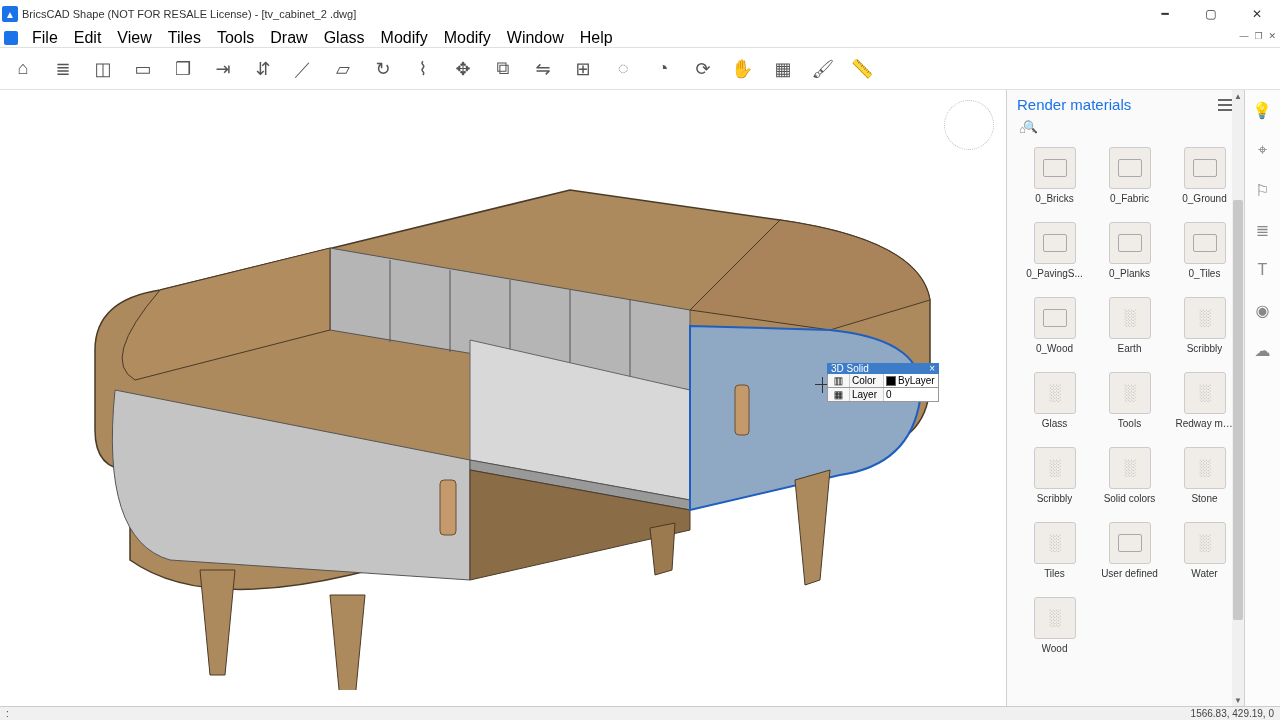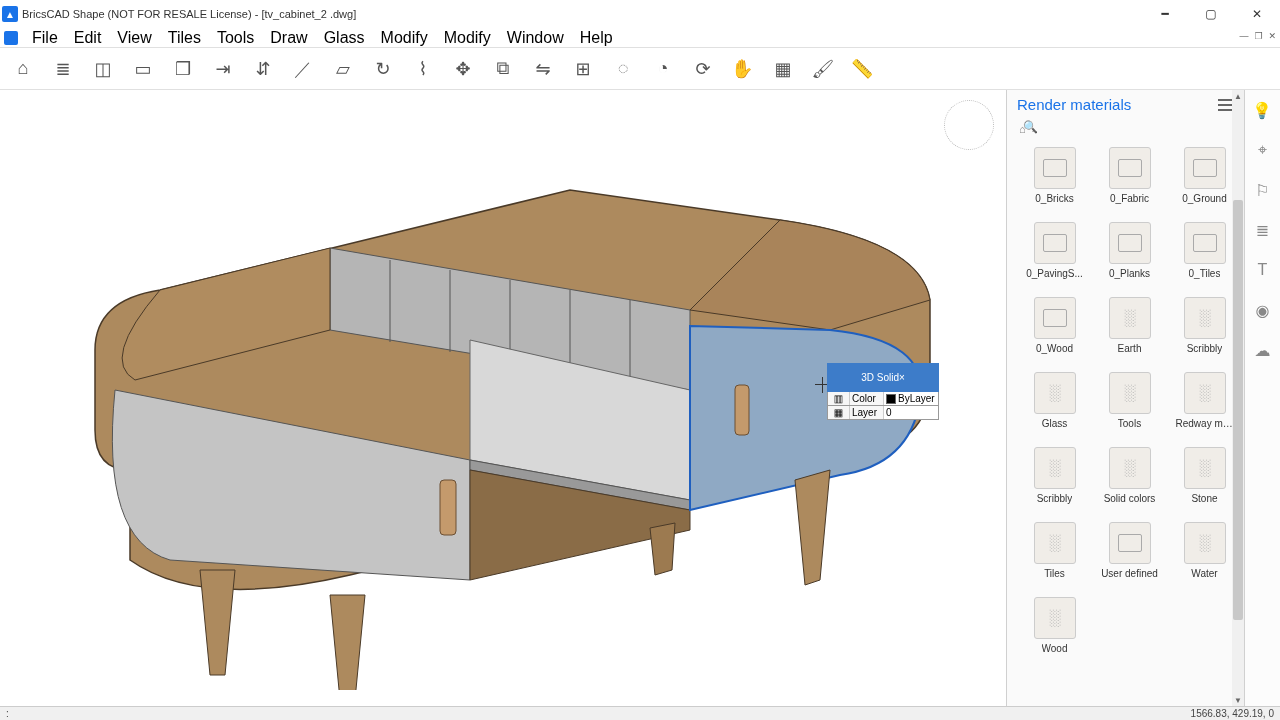--- a/index.html
+++ b/index.html
@@ -19,21 +19,21 @@
 .menubar .menu-item { padding: 2px 8px; cursor: default; }
 
 .toolbar { height: 42px; background: #fff; border-bottom: 1px solid #e0e0e0; display: flex; align-items: center; padding: 0 8px; gap: 10px; }
 .tool-btn { width: 30px; height: 30px; display: flex; align-items: center; justify-content: center; border: 1px solid transparent; border-radius: 2px; color: #555; }
 
 .main { position: absolute; top: 90px; left: 0; right: 0; bottom: 14px; display: flex; }
 .viewport { flex: 1; background: #ffffff; position: relative; overflow: hidden; }
 .viewcube { position:absolute; top:10px; right:12px; width:50px; height:50px; border:1px dotted #bbb; border-radius:50%; }
 
 .props-popup { position:absolute; left: 827px; top: 273px; width: 112px; font-size: 10px; background:#fff; }
-.props-popup .hdr { background:#3d7cc9; color:#fff; padding:9px 4px; display:flex; justify-content:center; }
+.props-popup .hdr { background:#3d7cc9; color:#fff; padding:0 4px; display:flex; justify-content:space-between; }
 .props-popup .row { display:flex; border:1px solid #999; border-top:none; }
 .props-popup .row:first-of-type { border-top:1px solid #999; }
 .props-popup .ic { width:22px; display:flex;align-items:center;justify-content:center; border-right:1px solid #ccc; background:#f7f7f7;}
 .props-popup .lbl { width:34px; padding:1px 2px; border-right:1px solid #ccc; background:#f7f7f7;}
 .props-popup .val { flex:1; padding:1px 2px; display:flex; align-items:center; gap:2px; }
 .swatch { width:10px;height:10px;background:#000;border:1px solid #666; }
 .crosshair { position:absolute; left:818px; top:290px; width:10px; height:10px; }
 .crosshair::before, .crosshair::after { content:""; position:absolute; background:#333; }
 .crosshair::before { left:4px; top:-3px; width:1px; height:16px; }
 .crosshair::after { top:4px; left:-3px; height:1px; width:16px; }

